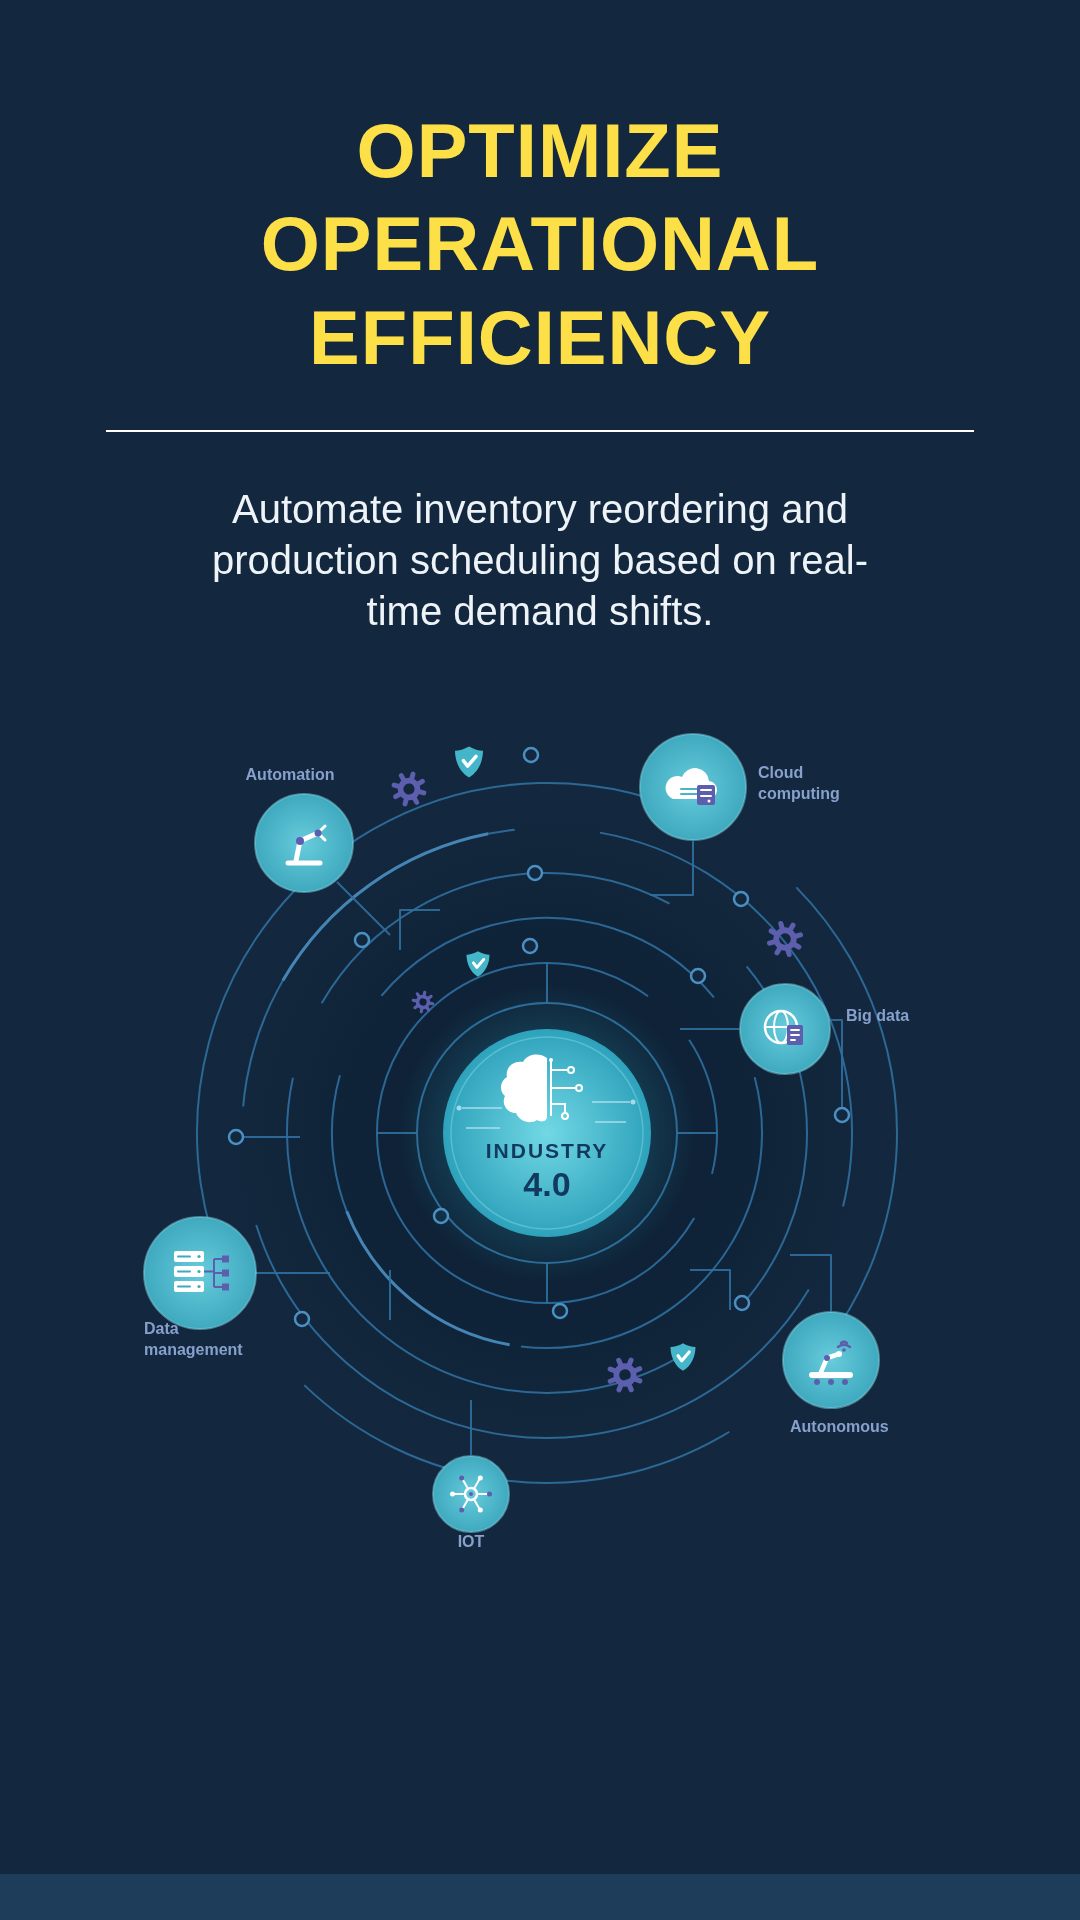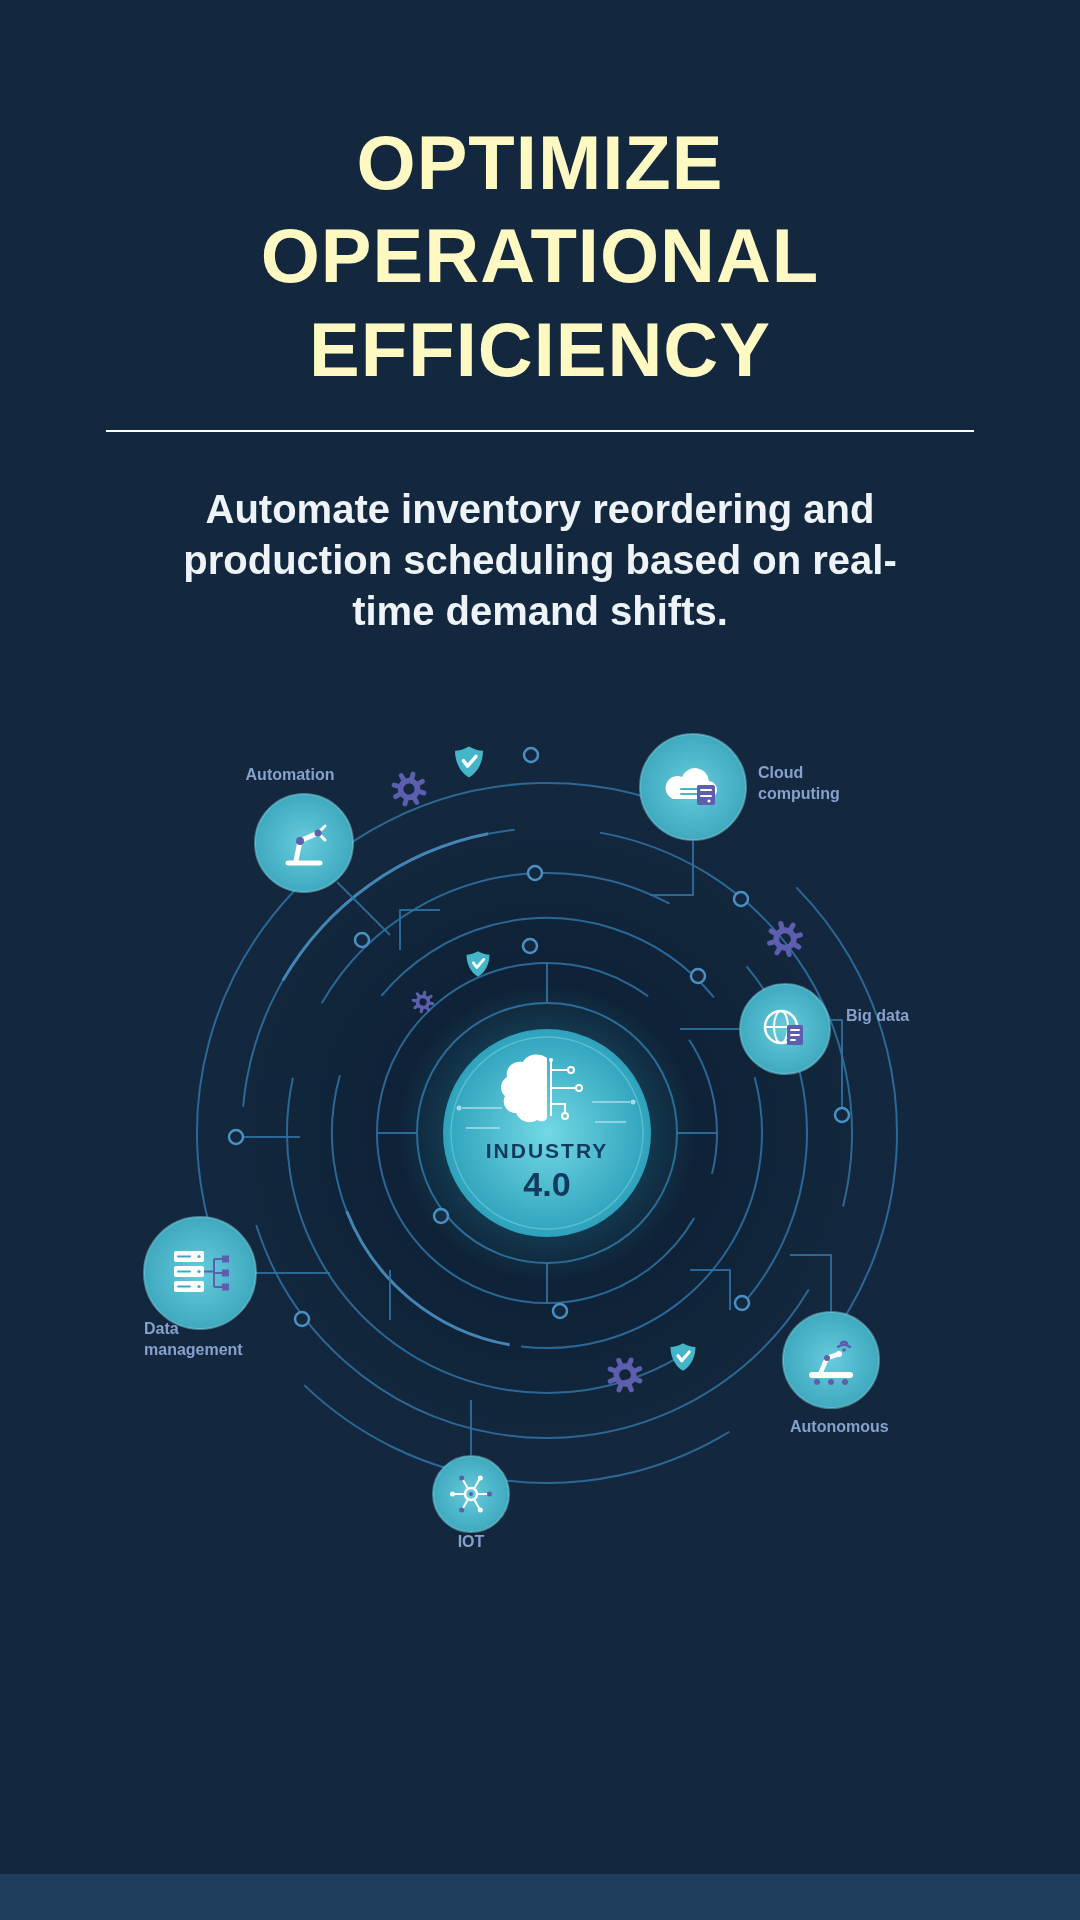--- a/index.html
+++ b/index.html
@@ -3,28 +3,28 @@
 <meta charset="utf-8">
 <style>
   html,body{margin:0;padding:0;}
   body{
     width:1080px;height:1920px;position:relative;overflow:hidden;
     background:#13283e;
     font-family:"Liberation Sans",sans-serif;
   }
   .header{position:absolute;top:104px;left:0;width:1080px;text-align:center;}
   .title{
-    margin:12px auto;max-width:660px;
-    color:#fef9c3;font-size:76px;font-weight:600;letter-spacing:1px;line-height:1.23;
+    margin:0 auto;max-width:660px;
+    color:#fde047;font-size:76px;font-weight:600;letter-spacing:1px;line-height:1.23;
   }
   .divider{position:absolute;top:430px;left:106px;width:868px;height:2px;background:#ffffff;}
   .subtitle{
     position:absolute;top:444px;left:50%;transform:translateX(-50%);
     width:720px;text-align:center;
-    color:#eef3f8;font-size:40px;font-weight:700;line-height:1.27;
+    color:#eef3f8;font-size:40px;font-weight:400;line-height:1.27;
   }
   .diagram-svg{position:absolute;left:90px;top:710px;width:900px;height:930px;}
   .footer-bar{position:absolute;left:0;bottom:0;width:1080px;height:46px;background:#1e3d5a;}
   .node-label{font-size:16px;font-weight:bold;fill:#87a0cc;}
   .center-title{font-size:21px;font-weight:bold;letter-spacing:2px;fill:#123a5e;}
   .center-version{font-size:34px;font-weight:bold;fill:#123a5e;}
 </style>
 </head>
 <body>
 

